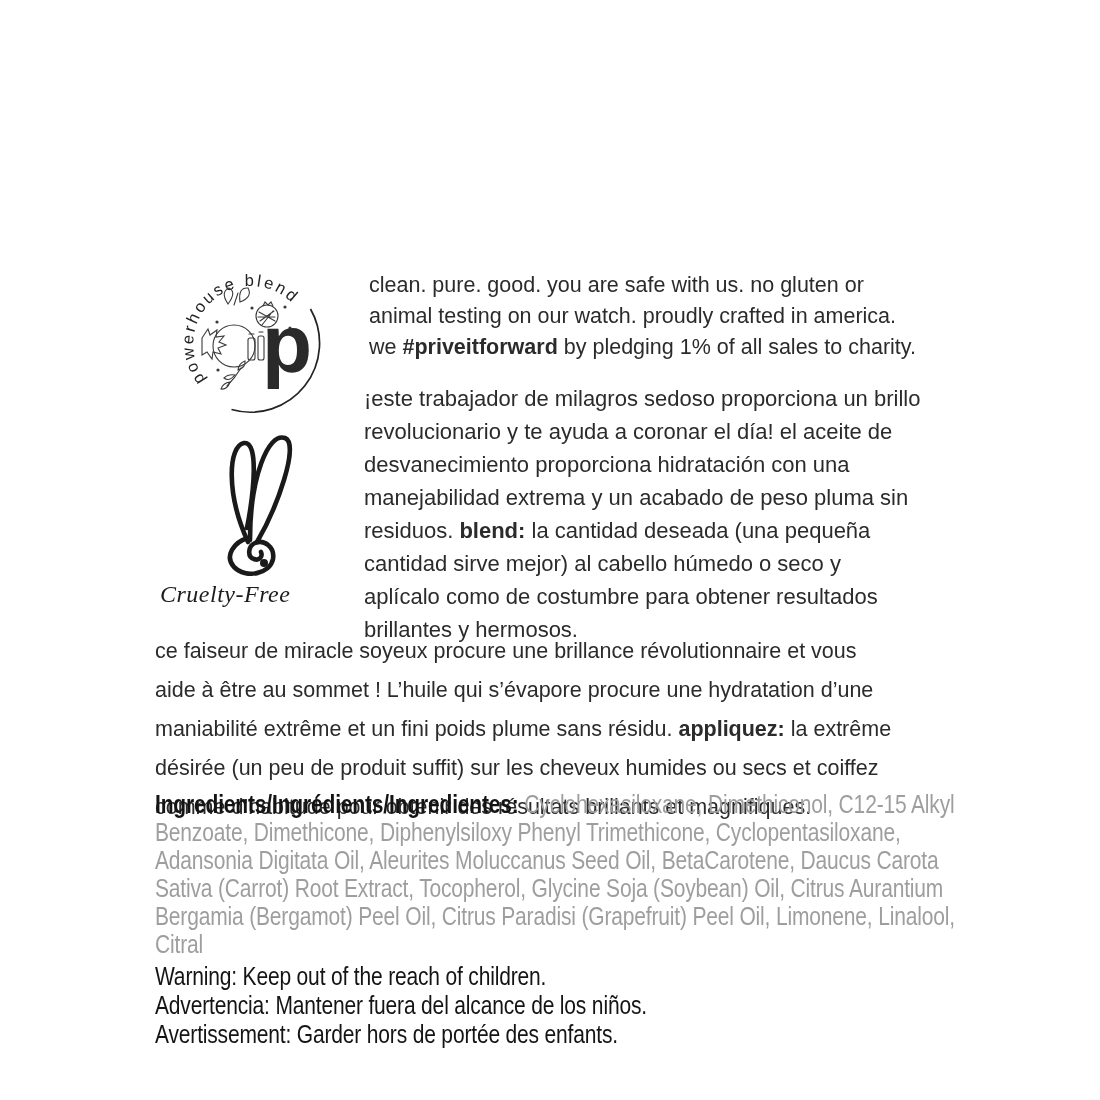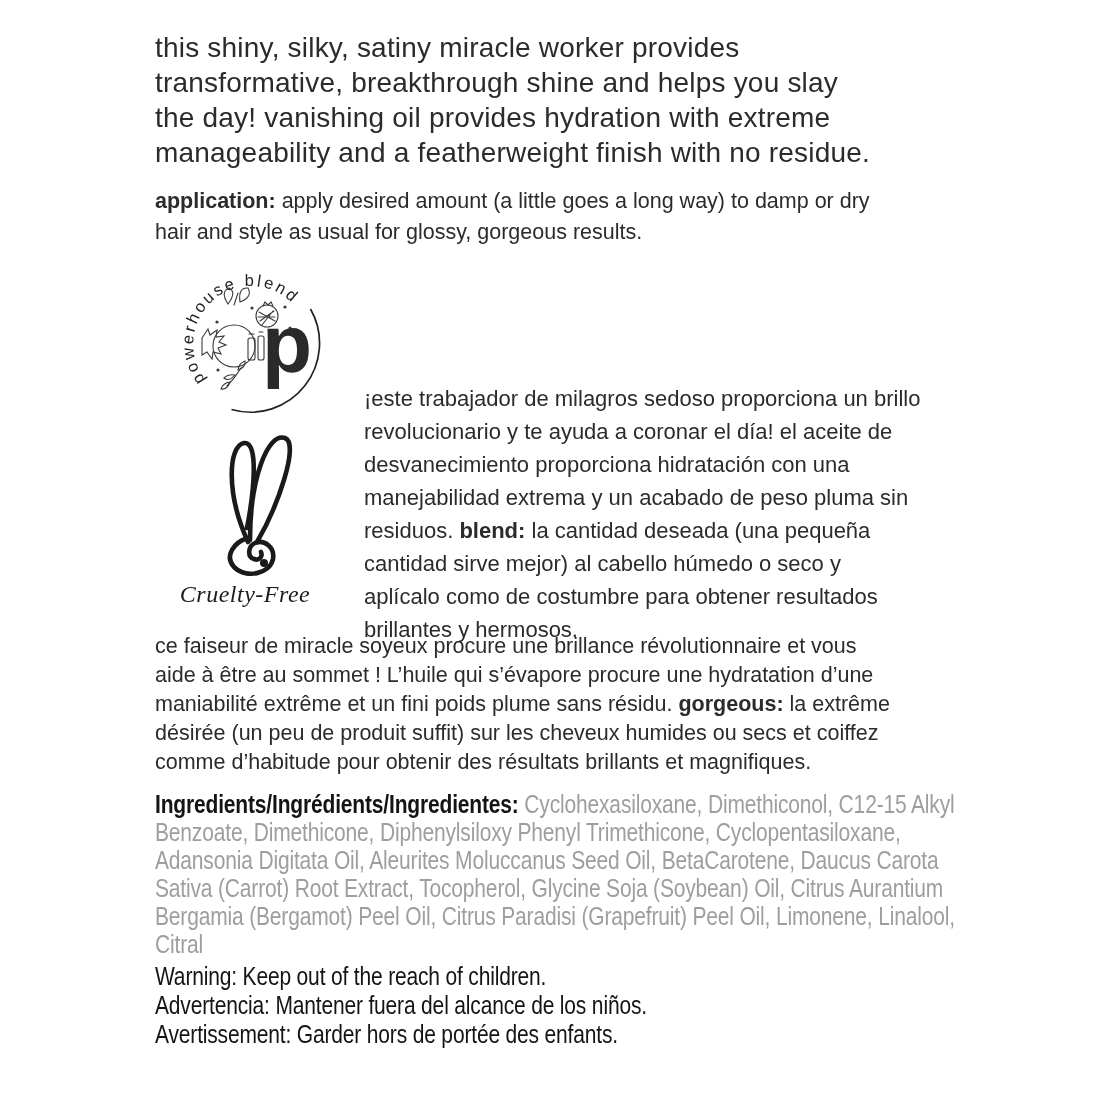--- a/index.html
+++ b/index.html
@@ -23,29 +23,29 @@
   .clean{
     left:369px;top:270px;width:620px;
     font-size:21.5px;line-height:31px;color:#2b2b2b;
   }
   .spanish{
     left:364px;top:382px;width:600px;
     font-size:22px;line-height:33px;color:#2b2b2b;
   }
   .french{
     left:155px;top:632px;width:830px;
-    font-size:21.5px;line-height:29px;color:#2b2b2b;
+    font-size:21.5px;line-height:39px;color:#2b2b2b;
   }
   .bold{font-weight:700;}
   .ph-logo{position:absolute;left:172px;top:260px;width:160px;height:165px;}
   .bunny{position:absolute;left:196px;top:430px;width:120px;height:150px;}
   .cruelty{
     position:absolute;left:160px;top:581px;width:170px;
     font-family:"Liberation Serif", serif;font-style:italic;
-    font-size:24px;color:#1c1c1c;text-align:center;letter-spacing:0.5px;
+    font-size:24px;color:#1c1c1c;text-align:left;letter-spacing:0.5px;
   }
   .condensed-wrap{
     position:absolute;left:155px;top:790px;width:960px;
     transform:scaleX(0.84);transform-origin:left top;
   }
   .ingredients{
     font-size:25px;line-height:28px;letter-spacing:-0.2px;
     color:#9e9e9e;white-space:normal;margin:0;
   }
   .ingredients .ing-label{color:#141414;font-weight:700;}
@@ -54,27 +54,21 @@
     color:#141414;margin:0;
   }
   .warnings{margin-top:4px;}
   svg text{font-family:"Liberation Sans", sans-serif;}
 </style>
 </head>
 <body>
 
 <div class="page">
 
-  <p class="txt intro">this shiny, silky, satiny miracle worker provides
-transformative, breakthrough shine and helps you slay
-the day! vanishing oil provides hydration with extreme
-manageability and a featherweight finish with no residue.</p>
 
-  <p class="txt application"><b class="bold">application:</b><span> apply desired amount (a little goes a long way) to damp or dry
-hair and style as usual for glossy, gorgeous results.</span></p>
 
   <div class="ph-logo">
     <svg width="160" height="165" viewBox="0 0 160 165">
       <defs>
         <path id="ph-text-circle" d="M 34.9 121.5 A 58 58 0 1 1 132.5 61.2" fill="none"></path>
       </defs>
       <text font-size="16.5" letter-spacing="2.6" fill="#222222" font-weight="400">
         <textPath href="#ph-text-circle" startOffset="2">powerhouse blend</textPath>
       </text>
 
@@ -118,20 +112,23 @@
           <circle cx="113" cy="47" r="1.6"></circle>
           <circle cx="118" cy="68" r="1.6"></circle>
           <circle cx="46" cy="110" r="1.6"></circle>
         </g>
       </g>
 
       <text x="90" y="112" font-size="82" font-weight="700" fill="#2a2a2a">p</text>
     </svg>
   </div>
 
+  <p class="txt clean"><span>clean. pure. good. you are safe with us. no gluten or
+animal testing on our watch. proudly crafted in america.
+we </span><b class="bold">#priveitforward</b><span> by pledging 1% of all sales to charity.</span></p>
 
   <p class="txt spanish"><span>¡este trabajador de milagros sedoso proporciona un brillo
 revolucionario y te ayuda a coronar el día! el aceite de
 desvanecimiento proporciona hidratación con una
 manejabilidad extrema y un acabado de peso pluma sin
 residuos. </span><b class="bold">blend:</b><span> la cantidad deseada (una pequeña
 cantidad sirve mejor) al cabello húmedo o seco y
 aplícalo como de costumbre para obtener resultados
 brillantes y hermosos.</span></p>
 
@@ -145,21 +142,21 @@
 
         <path d="M52 108 C 38 112 28 126 38 137 C 50 149 74 144 77 129 C 79 117 68 109 59 113 C 52 116 51 127 58 129 C 63 131 67 127 65 122"></path>
       </g>
       <circle cx="68" cy="133" r="4" fill="#1a1a1a"></circle>
     </svg>
   </div>
   <div class="cruelty">Cruelty-Free</div>
 
   <p class="txt french"><span>ce faiseur de miracle soyeux procure une brillance révolutionnaire et vous
 aide à être au sommet ! L’huile qui s’évapore procure une hydratation d’une
-maniabilité extrême et un fini poids plume sans résidu. </span><b class="bold">gorgeous:</b><span> la extrême
+maniabilité extrême et un fini poids plume sans résidu. </span><b class="bold">appliquez:</b><span> la extrême
 désirée (un peu de produit suffit) sur les cheveux humides ou secs et coiffez
 comme d’habitude pour obtenir des résultats brillants et magnifiques.</span></p>
 
   <div class="condensed-wrap">
     <p class="ingredients"><span class="ing-label">Ingredients/Ingrédients/Ingredientes:</span><span> Cyclohexasiloxane, Dimethiconol, C12-15 Alkyl Benzoate, Dimethicone, Diphenylsiloxy Phenyl Trimethicone, Cyclopentasiloxane, Adansonia Digitata Oil, Aleurites Moluccanus Seed Oil, BetaCarotene, Daucus Carota Sativa (Carrot) Root Extract, Tocopherol, Glycine Soja (Soybean) Oil, Citrus Aurantium Bergamia (Bergamot) Peel Oil, Citrus Paradisi (Grapefruit) Peel Oil, Limonene, Linalool, Citral</span></p>
     <div class="warnings">
       <p class="warning-line">Warning: Keep out of the reach of children.</p>
       <p class="warning-line">Advertencia: Mantener fuera del alcance de los niños.</p>
       <p class="warning-line">Avertissement: Garder hors de portée des enfants.</p>
     </div>

